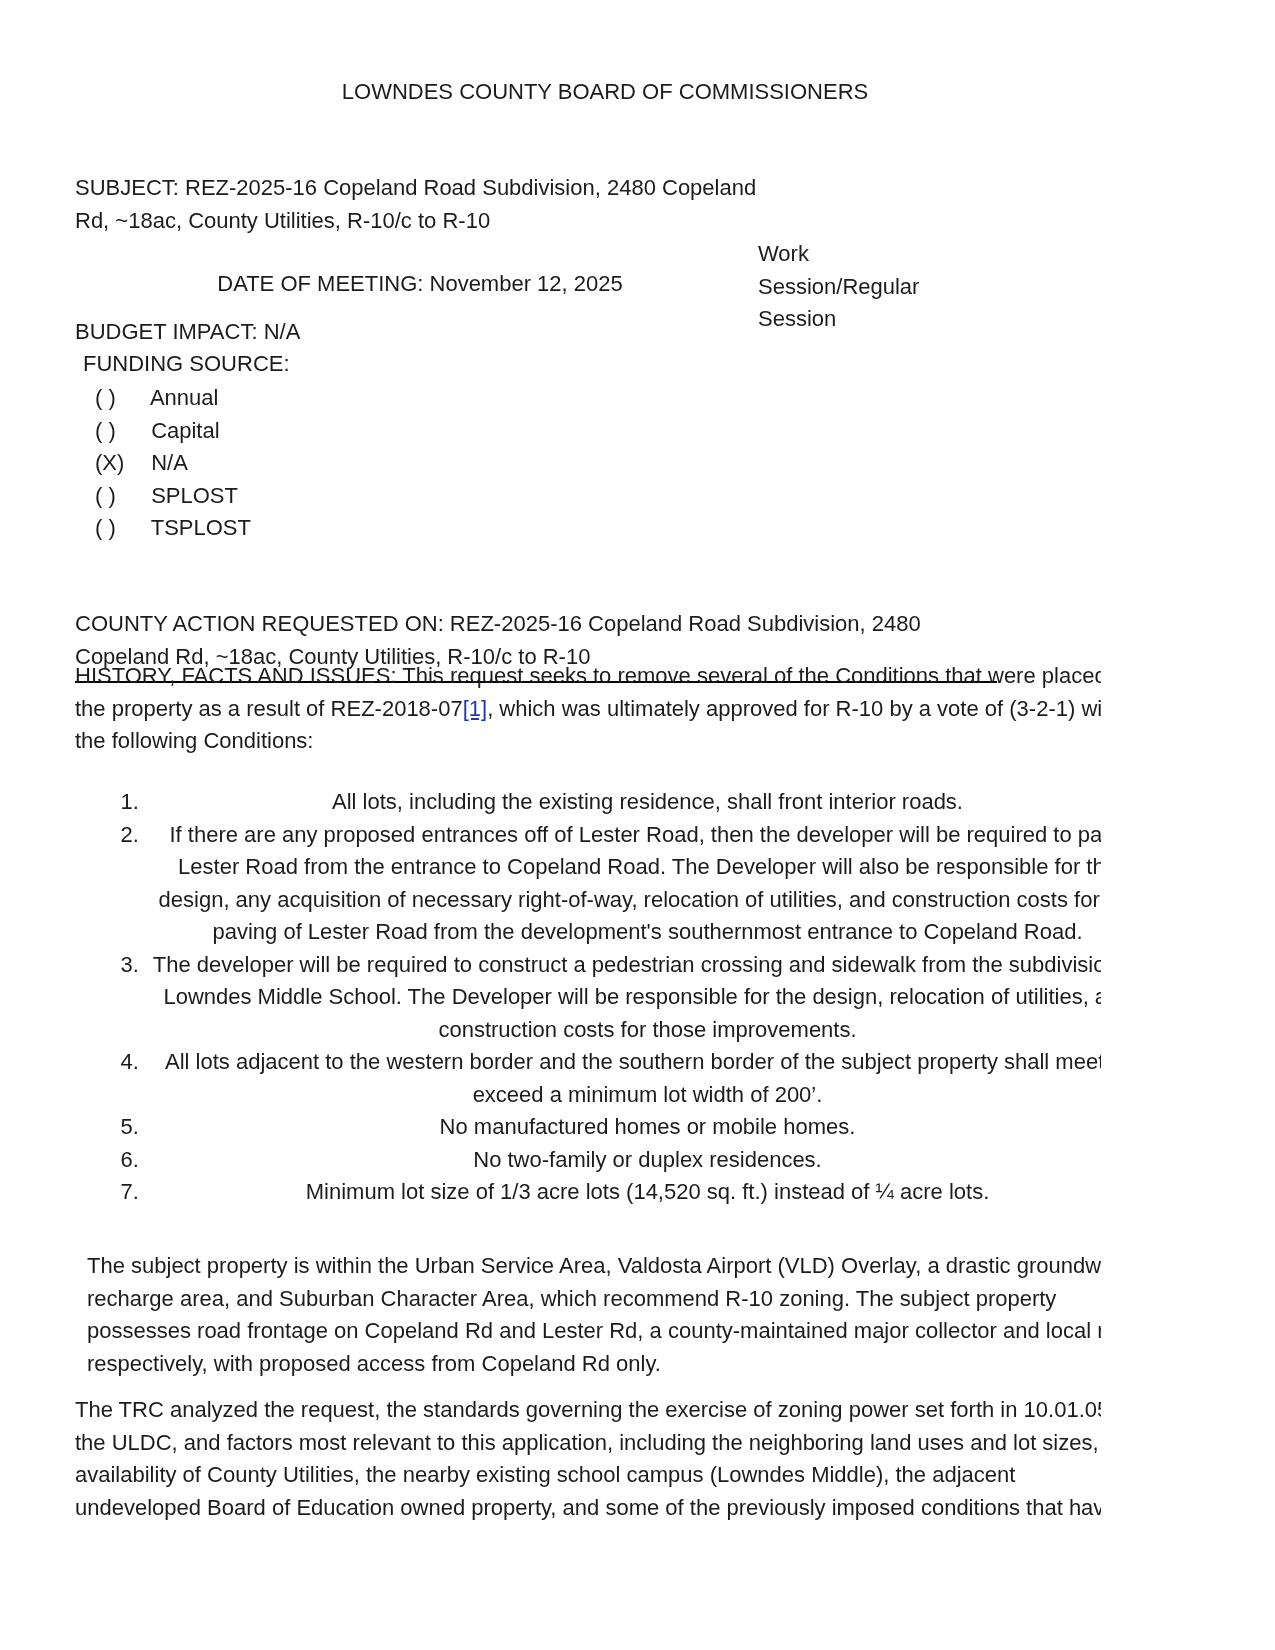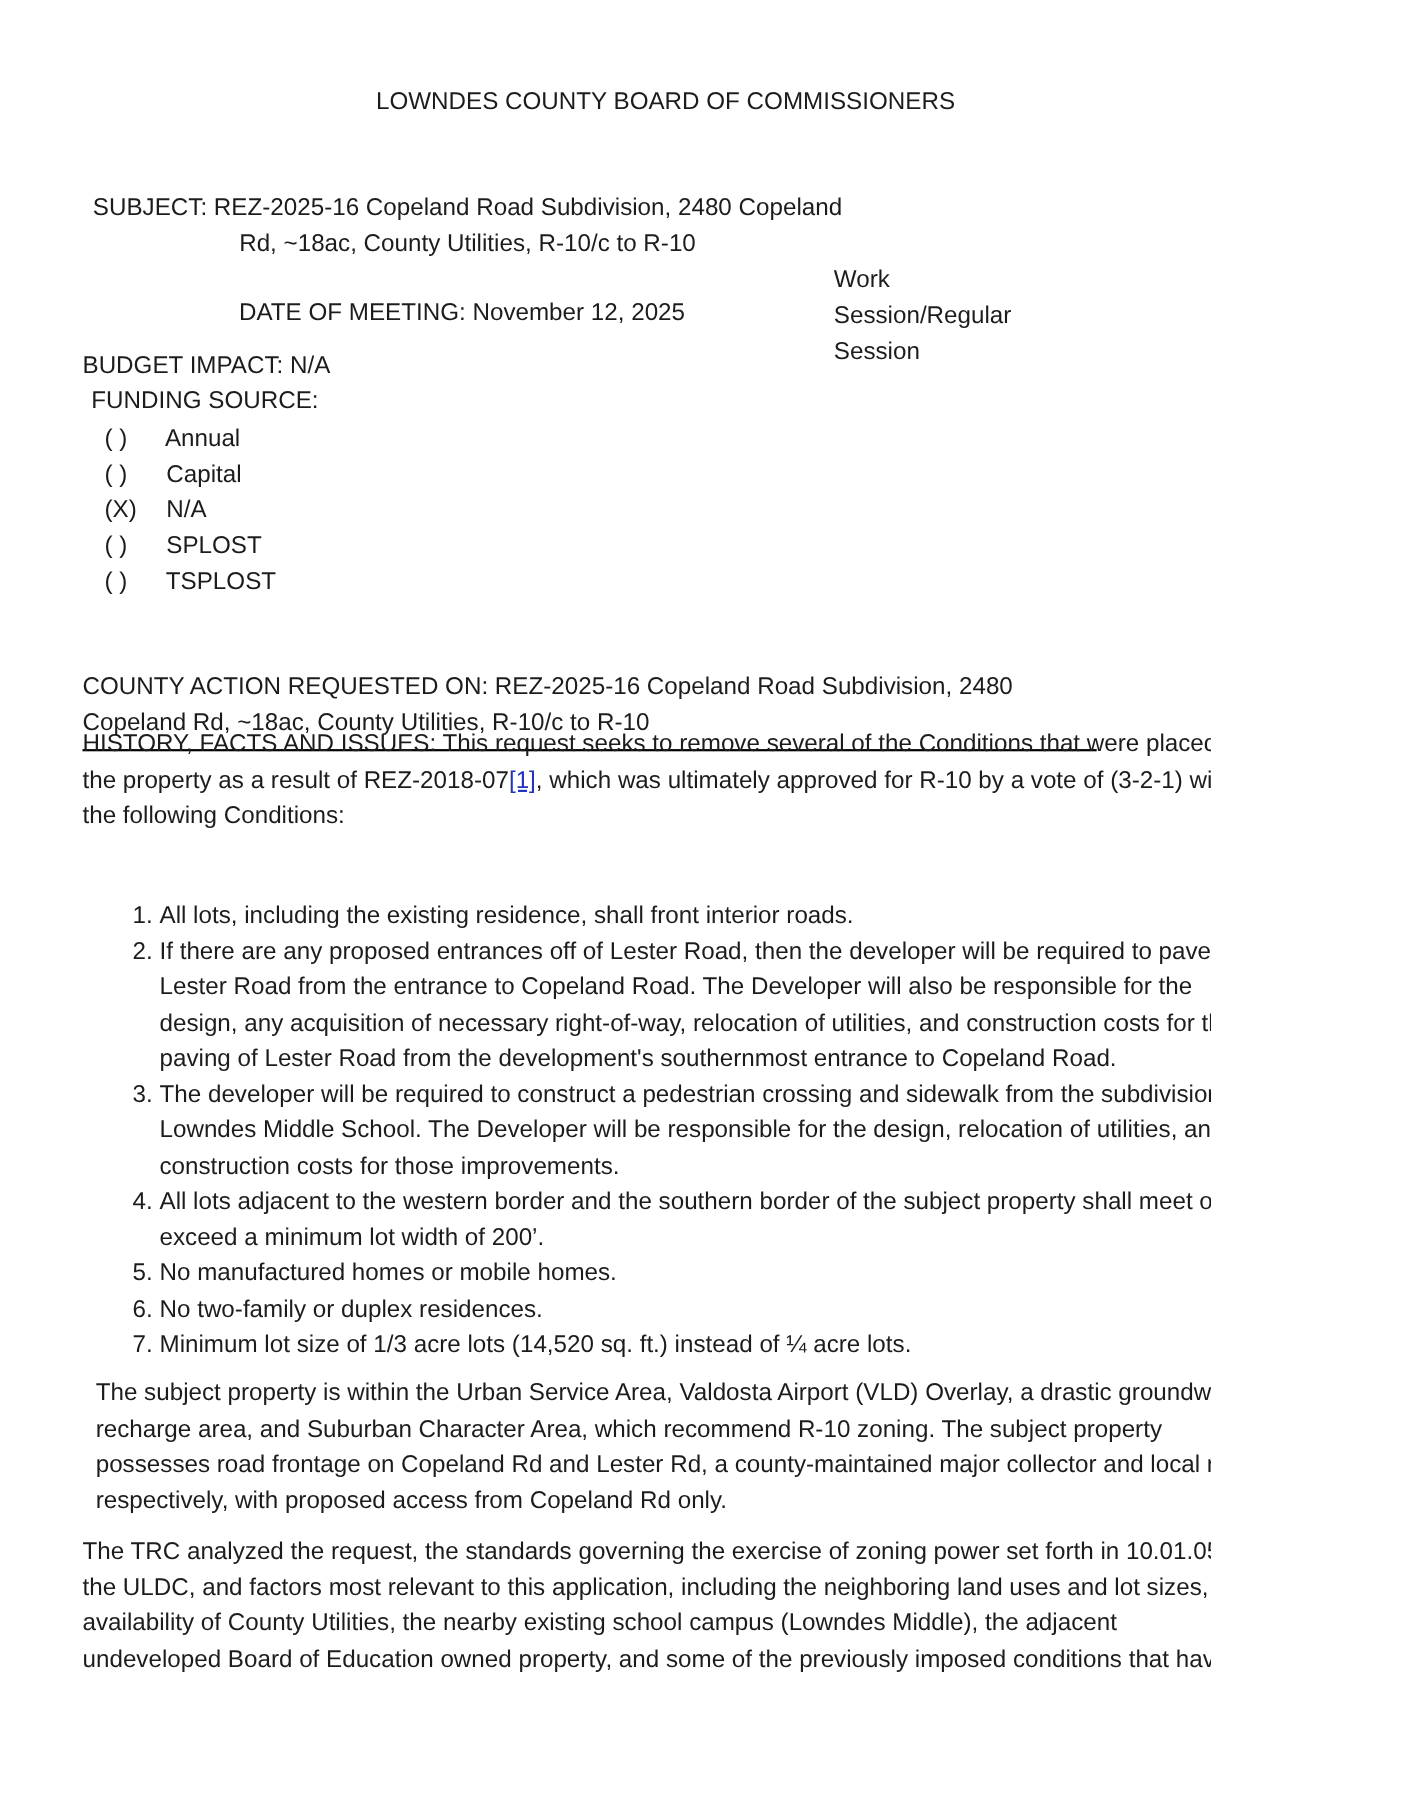--- a/index.html
+++ b/index.html
@@ -23,21 +23,20 @@
     top: 76px;
     left: 75px;
     width: 1060px;
     text-align: center;
   }
   .subject-block {
     position: absolute;
     top: 172px;
     left: 75px;
     width: 700px;
-    text-align: center;
   }
   .session-type-block {
     position: absolute;
     top: 238px;
     left: 758px;
     width: 175px;
   }
   .date-line {
     position: absolute;
     top: 268px;
@@ -76,25 +75,26 @@
     left: 75px;
     width: 1072px;
     margin: 0;
   }
   a.ref-link {
     color: #2333bb;
     text-decoration: underline;
   }
   ol.conditions {
     position: absolute;
-    top: 816px;
+    top: 786px;
     left: 75px;
     width: 1005px;
     margin: 0;
     padding-left: 70px;
+    text-align: center;
   }
   ol.conditions li {
     line-height: 32.5px;
   }
   .body-para-1 {
     position: absolute;
     top: 1238px;
     left: 75px;
     width: 1072px;
     margin: 12px;

